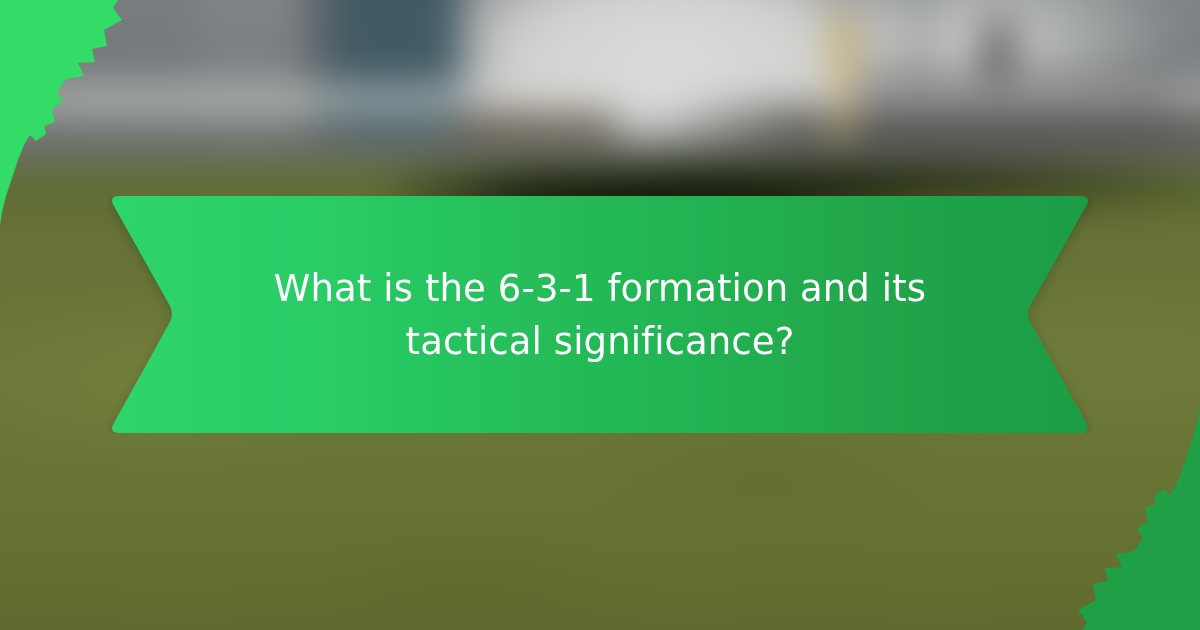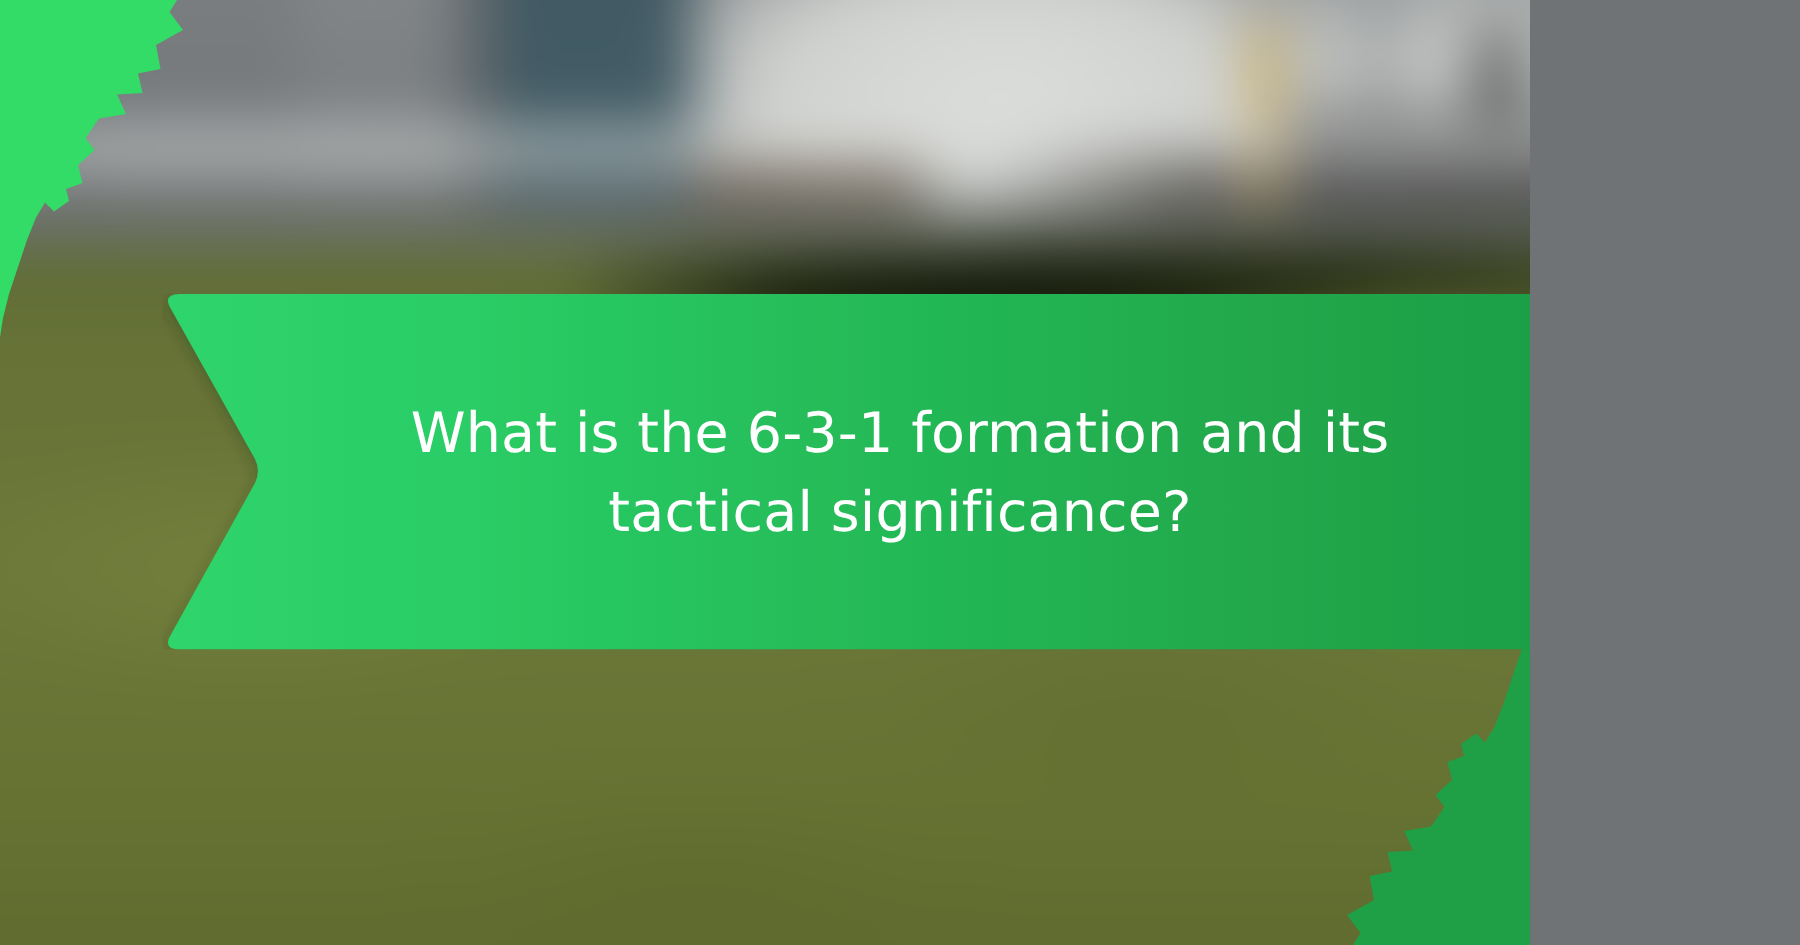--- a/index.html
+++ b/index.html
@@ -10,21 +10,21 @@
   body {
     width: 1200px;
     height: 630px;
     overflow: hidden;
     font-family: "DejaVu Sans", "Liberation Sans", sans-serif;
     background: #6f7376;
   }
 
   #card {
     position: relative;
-    width: 1020px;
+    width: 1200px;
     height: 630px;
     overflow: hidden;
   }
 
   
   .bg-photo {
     position: absolute;
     inset: -40px;
     width: 1280px;
     height: 710px;

